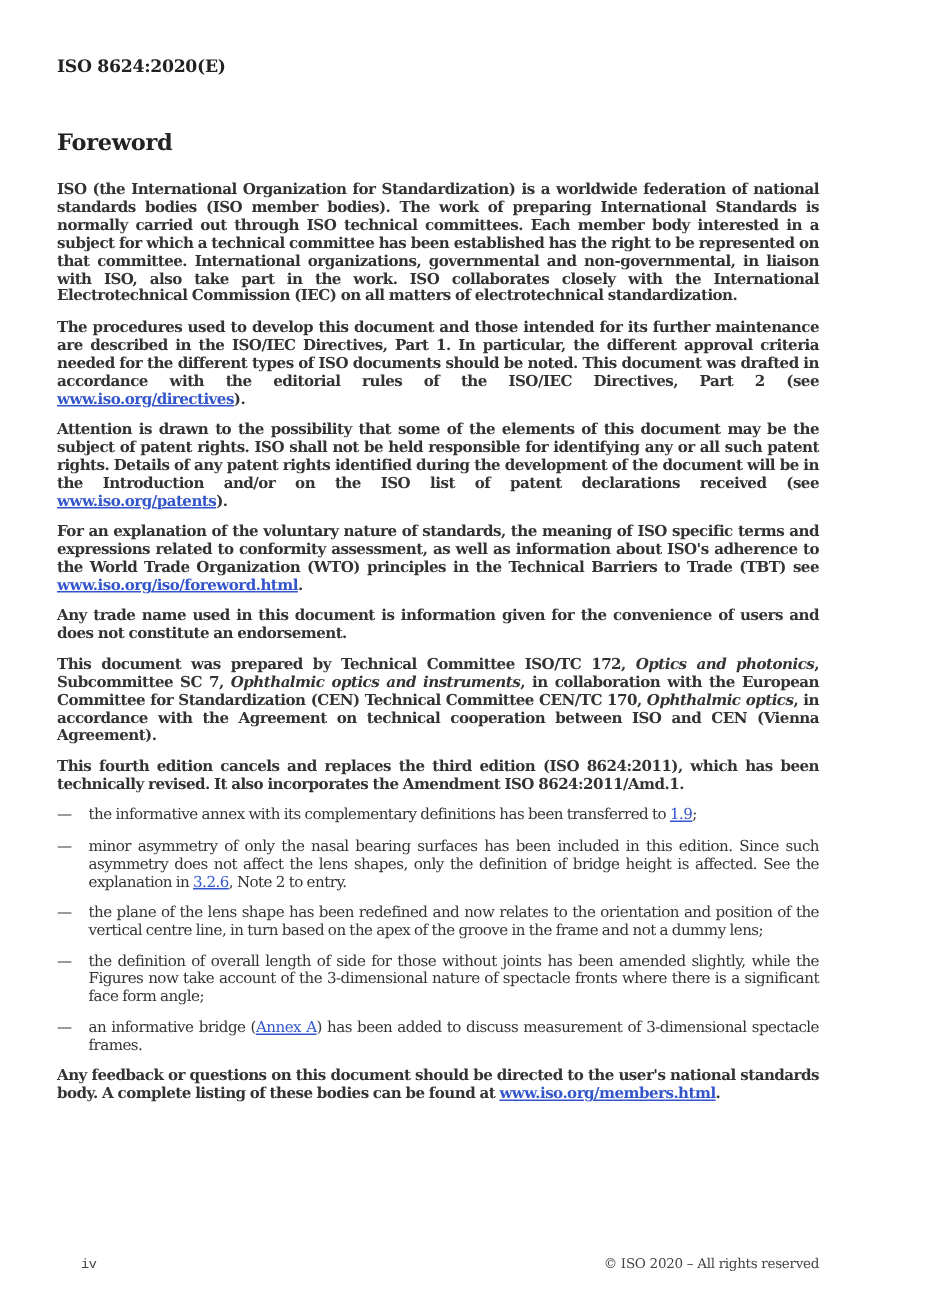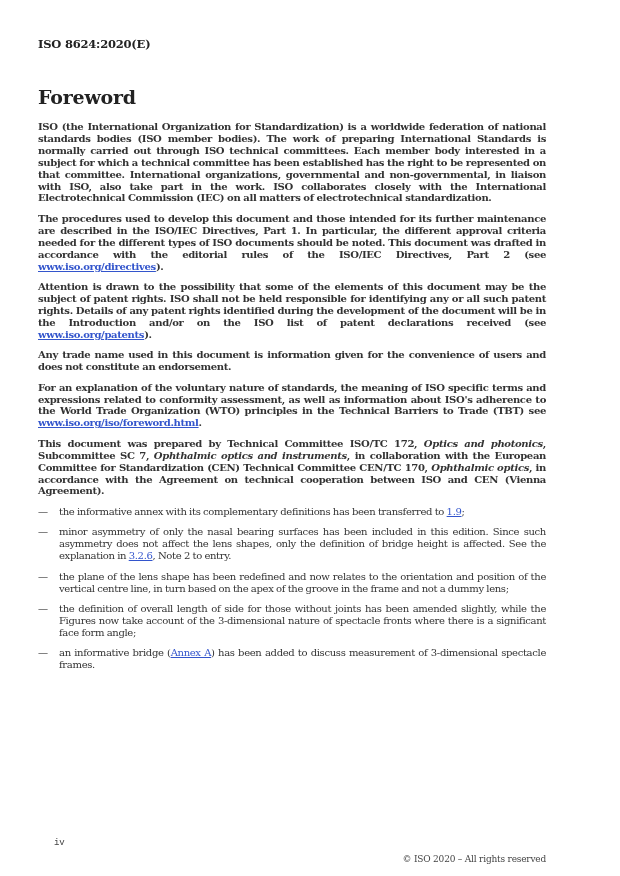--- a/index.html
+++ b/index.html
@@ -9,68 +9,70 @@
     color: #333333;
   }
   .page { position: absolute; left: 38px; top: 0; width: 508px; height: 876px; }
   .doc-id {
     position: absolute; top: 37px; left: 0;
     font-weight: bold; font-size: 11.5px; color: #222;
     letter-spacing: -0.2px;
   }
   .title {
     position: absolute; top: 86px; left: 0;
-    font-weight: bold; font-size: 19px; color: #222; letter-spacing: -0.2px;
+    font-weight: bold; font-size: 15px; color: #222; letter-spacing: -0.2px;
   }
   .body {
     position: absolute; top: 121px; left: 0; width: 508px;
     font-size: 10.05px; line-height: 11.9px; text-align: justify;
     letter-spacing: -0.35px; word-spacing: -0.3px;
   }
   .body p { margin: 0 0 8.6px 0; font-weight: bold; }
   .link { color: #3355cc; text-decoration: underline; cursor: pointer; }
   ul.changes { list-style: none; margin: 0; padding: 0; }
   ul.changes li { position: relative; padding-left: 21px; margin-bottom: 8.6px; }
   ul.changes li .dash { position: absolute; left: 0; top: 0; }
   .footer {
     position: absolute; top: 838px; left: 0; width: 508px;
     font-size: 9px; color: #444; letter-spacing: -0.2px;
   }
   .footer .pg { position: absolute; left: 16px; top: 0; font-family: Liberation Mono, monospace; }
-  .footer .copy { position: absolute; right: 0; top: 0; margin-top: 16px; }
+  .footer .copy { position: absolute; right: 0; top: 0; }
 </style>
 </head>
 <body>
 
 <div class="page">
   <div class="doc-id">ISO 8624:2020(E)</div>
   <div class="title">Foreword</div>
 
   <div class="body">
     <p>ISO (the International Organization for Standardization) is a worldwide federation of national standards bodies (ISO member bodies). The work of preparing International Standards is normally carried out through ISO technical committees. Each member body interested in a subject for which a technical committee has been established has the right to be represented on that committee. International organizations, governmental and non-governmental, in liaison with ISO, also take part in the work. ISO collaborates closely with the International Electrotechnical Commission (IEC) on all matters of electrotechnical standardization.</p>
 
     <p><span>The procedures used to develop this document and those intended for its further maintenance are described in the ISO/IEC Directives, Part 1. In particular, the different approval criteria needed for the different types of ISO documents should be noted. This document was drafted in accordance with the editorial rules of the ISO/IEC Directives, Part 2 (see </span><a class="link">www.iso.org/directives</a><span>).</span></p>
 
     <p><span>Attention is drawn to the possibility that some of the elements of this document may be the subject of patent rights. ISO shall not be held responsible for identifying any or all such patent rights. Details of any patent rights identified during the development of the document will be in the Introduction and/or on the ISO list of patent declarations received (see </span><a class="link">www.iso.org/patents</a><span>).</span></p>
 
+    <p><span>For an explanation of the voluntary nature of standards, the meaning of ISO specific terms and expressions related to conformity assessment, as well as information about ISO's adherence to the World Trade Organization (WTO) principles in the Technical Barriers to Trade (TBT) see </span><a class="link">www.iso.org/iso/foreword.html</a><span>.</span></p>
+
     <p>Any trade name used in this document is information given for the convenience of users and does not constitute an endorsement.</p>
-
-    <p><span>For an explanation of the voluntary nature of standards, the meaning of ISO specific terms and expressions related to conformity assessment, as well as information about ISO's adherence to the World Trade Organization (WTO) principles in the Technical Barriers to Trade (TBT) see </span><a class="link">www.iso.org/iso/foreword.html</a><span>.</span></p>
 
     <p><span>This document was prepared by Technical Committee ISO/TC 172, </span><i>Optics and photonics</i><span>, Subcommittee SC 7, </span><i>Ophthalmic optics and instruments</i><span>, in collaboration with the European Committee for Standardization (CEN) Technical Committee CEN/TC 170, </span><i>Ophthalmic optics</i><span>, in accordance with the Agreement on technical cooperation between ISO and CEN (Vienna Agreement).</span></p>
 
+    <p>This fourth edition cancels and replaces the third edition (ISO 8624:2011), which has been technically revised. It also incorporates the Amendment ISO 8624:2011/Amd.1.</p>
 
 
     <ul class="changes">
       <li><span class="dash">—</span><span>the informative annex with its complementary definitions has been transferred to </span><a class="link">1.9</a><span>;</span></li>
       <li><span class="dash">—</span><span>minor asymmetry of only the nasal bearing surfaces has been included in this edition. Since such asymmetry does not affect the lens shapes, only the definition of bridge height is affected. See the explanation in </span><a class="link">3.2.6</a><span>, Note 2 to entry.</span></li>
       <li><span class="dash">—</span><span>the plane of the lens shape has been redefined and now relates to the orientation and position of the vertical centre line, in turn based on the apex of the groove in the frame and not a dummy lens;</span></li>
       <li><span class="dash">—</span><span>the definition of overall length of side for those without joints has been amended slightly, while the Figures now take account of the 3-dimensional nature of spectacle fronts where there is a significant face form angle;</span></li>
       <li><span class="dash">—</span><span>an informative bridge (</span><a class="link">Annex A</a><span>) has been added to discuss measurement of 3-dimensional spectacle frames.</span></li>
     </ul>
 
+    <p><span>Any feedback or questions on this document should be directed to the user's national standards body. A complete listing of these bodies can be found at </span><a class="link">www.iso.org/members.html</a><span>.</span></p>
   </div>
 
   <div class="footer">
     <span class="pg">iv</span>
     <span class="copy">© ISO 2020 – All rights reserved</span>
   </div>
 </div>
 
 </body></html>

